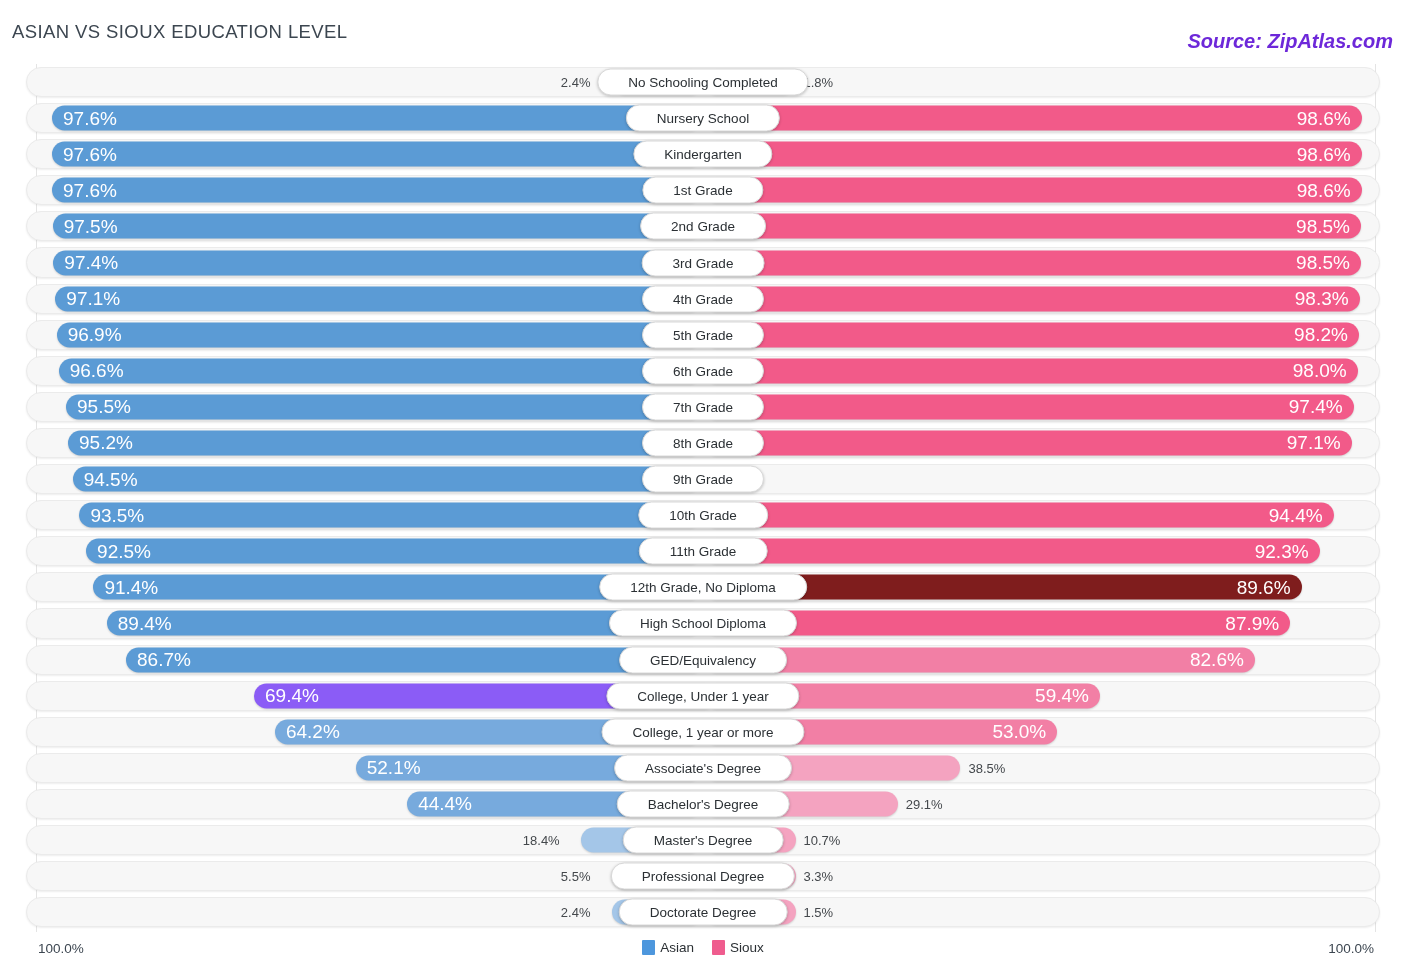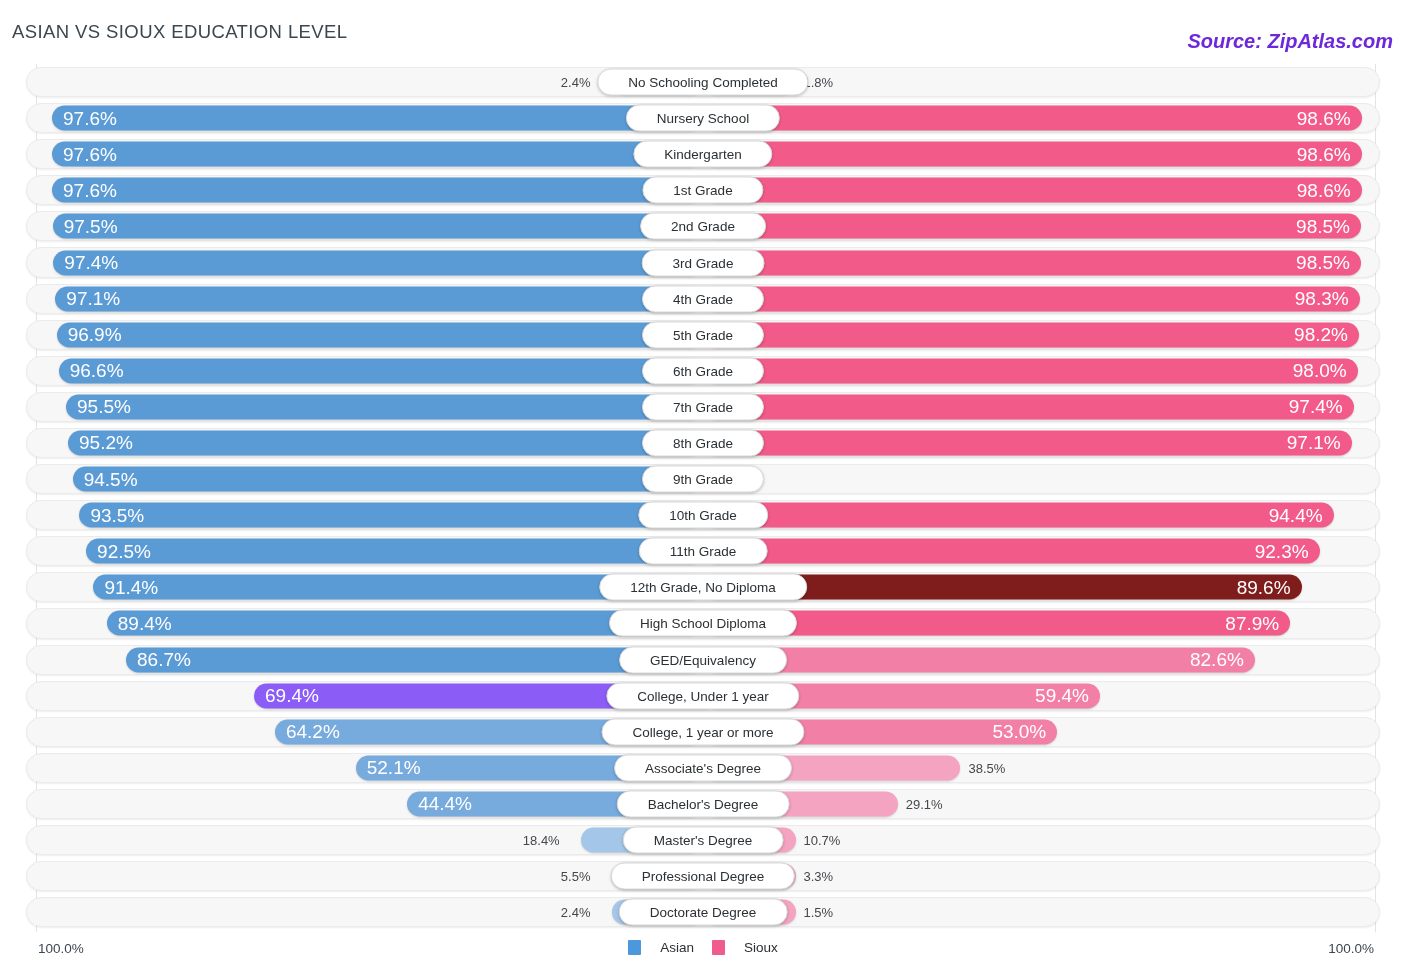--- a/index.html
+++ b/index.html
@@ -150,21 +150,21 @@
     position: absolute;
     left: 0; right: 0; top: 3px;
     display: flex;
     justify-content: center;
     align-items: center;
     gap: 18px;
   }
   .legend-item {
     display: flex;
     align-items: center;
-    gap: 19px;
+    gap: 5px;
     font-size: 13.5px;
     color: #2b3034;
   }
   .swatch {
     width: 13px; height: 15px;
     border-radius: 1px;
     display: inline-block;
   }
 </style>
 </head>

